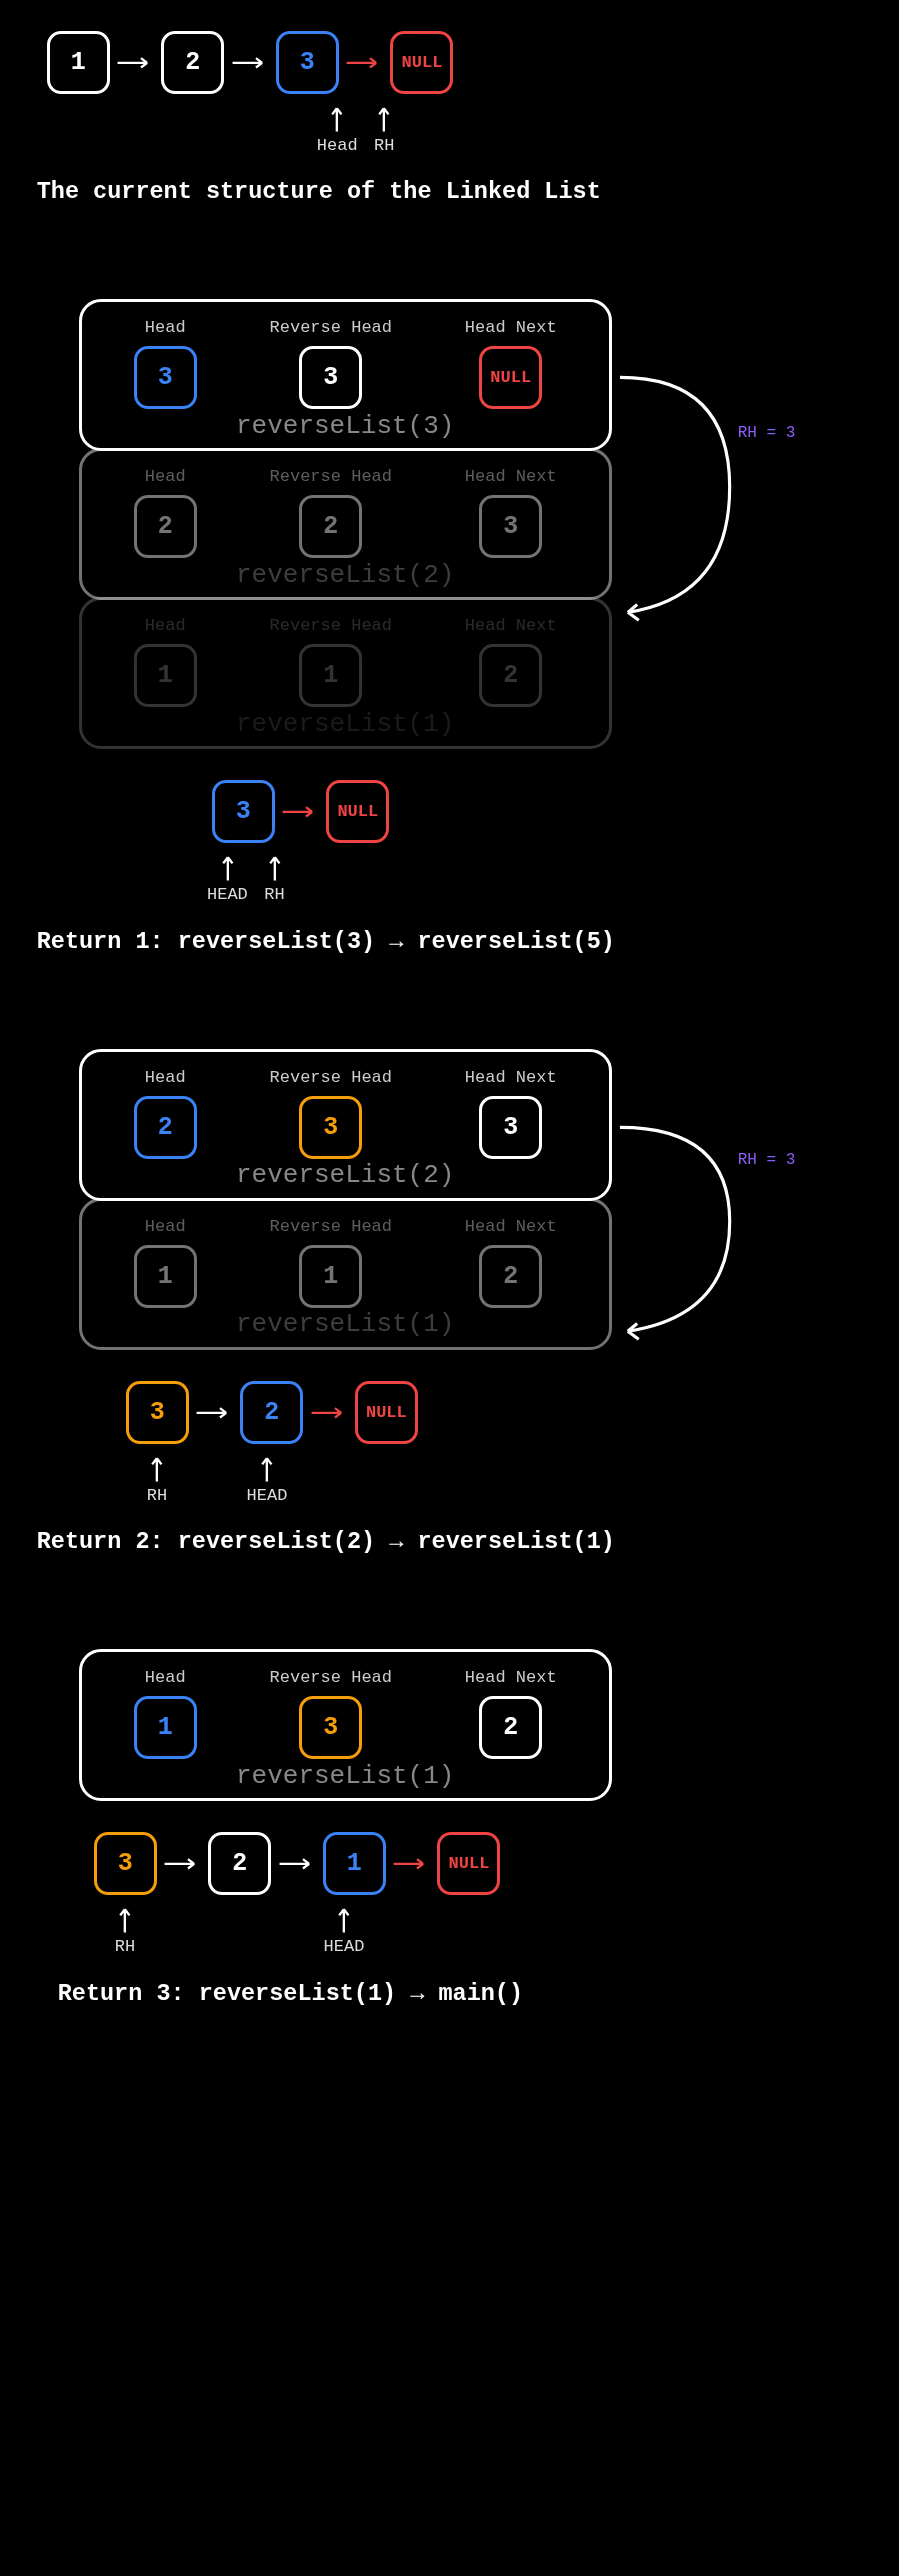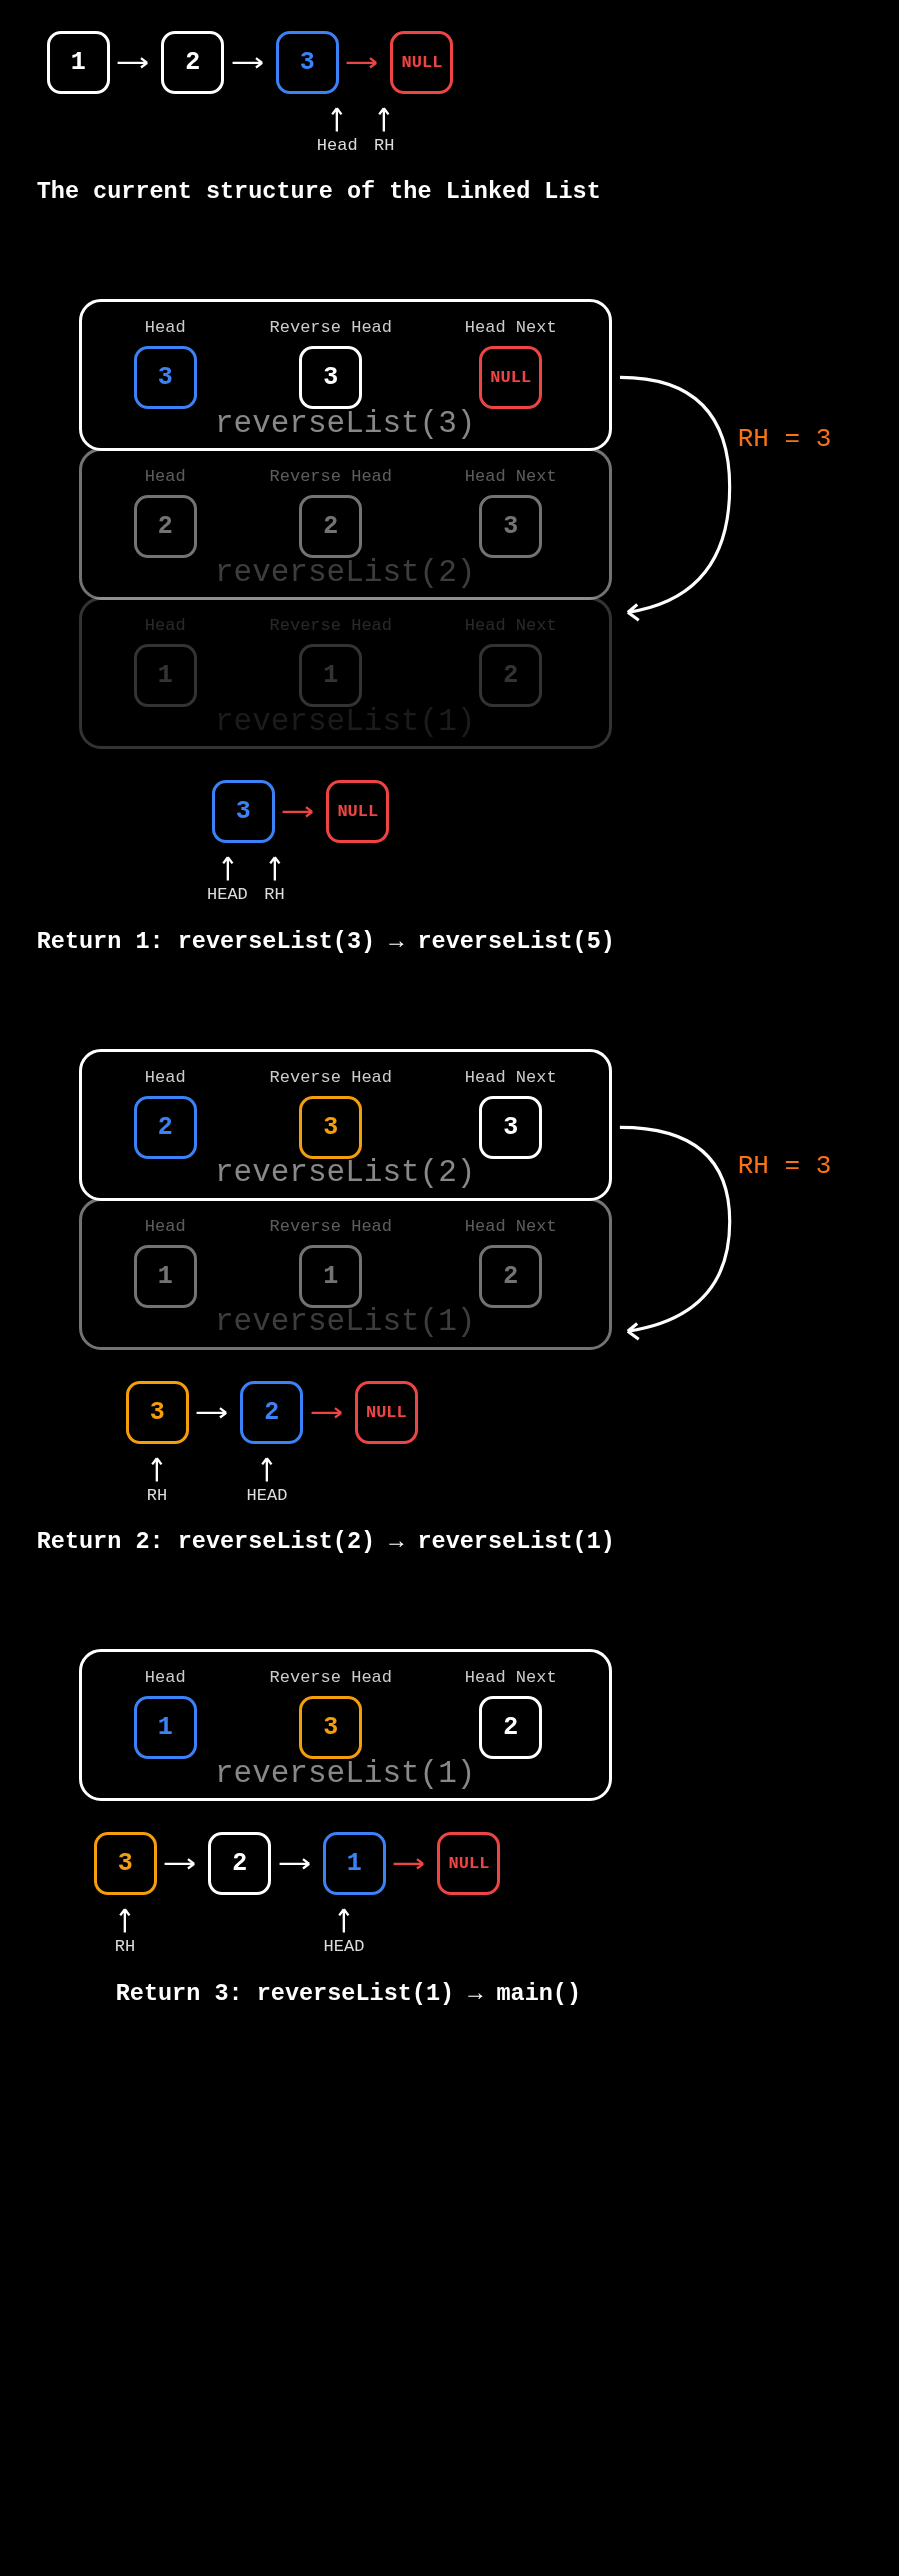--- a/index.html
+++ b/index.html
@@ -58,25 +58,25 @@
   .frame-node {
     width: 63px; height: 63px;
     border: 3.1px solid #fff; border-radius: 14px;
     display: flex; align-items: center; justify-content: center;
     font-size: 25px; font-weight: bold;
   }
   .frame-node.blue { border-color: #3b82f6; color: #3b82f6; }
   .frame-node.red { border-color: #ef4444; color: #ef4444; font-size: 17px; }
   .frame-node.orange { border-color: #f59e0b; color: #f59e0b; }
   .frame-title {
-    font-size: 31px; color: #888;
+    font-size: 26px; color: #888;
     position: absolute; bottom: 7.8px; left: 50%; transform: translateX(-50%);
   }
   .side-note {
-    position: absolute; font-size: 26px; color: #f97316;
+    position: absolute; font-size: 16px; color: #8b5cf6;
   }
   .curve-arrow { position: absolute; }
   .mini-ll { margin-left: 196px; margin-top: 31px; }
   .mini-ll .ll-row { margin-left: 0; }
   .mini-ll .pointer-row { margin-left: 0; }
   .frame + .frame { margin-top: -3.1px; }
 </style>
 </head>
 <body>
 
@@ -330,15 +330,15 @@
         <div class="pointer-label">RH</div>
       </div>
       <div class="pointer" style="margin-left:172px;">
         <svg viewBox="0 0 20 40">
             <path d="M10 38 L10 8 M10 8 L4 16 M10 8 L16 16" stroke="#fff" stroke-width="3" fill="none"></path>
           </svg>
         <div class="pointer-label">HEAD</div>
       </div>
     </div>
   </div>
-  <div class="caption" style="margin-left:100px;">Return 3: reverseList(1) → main()</div>
+  <div class="caption" style="margin-left:42px;">Return 3: reverseList(1) → main()</div>
 </div>
 
 
 </body></html>

